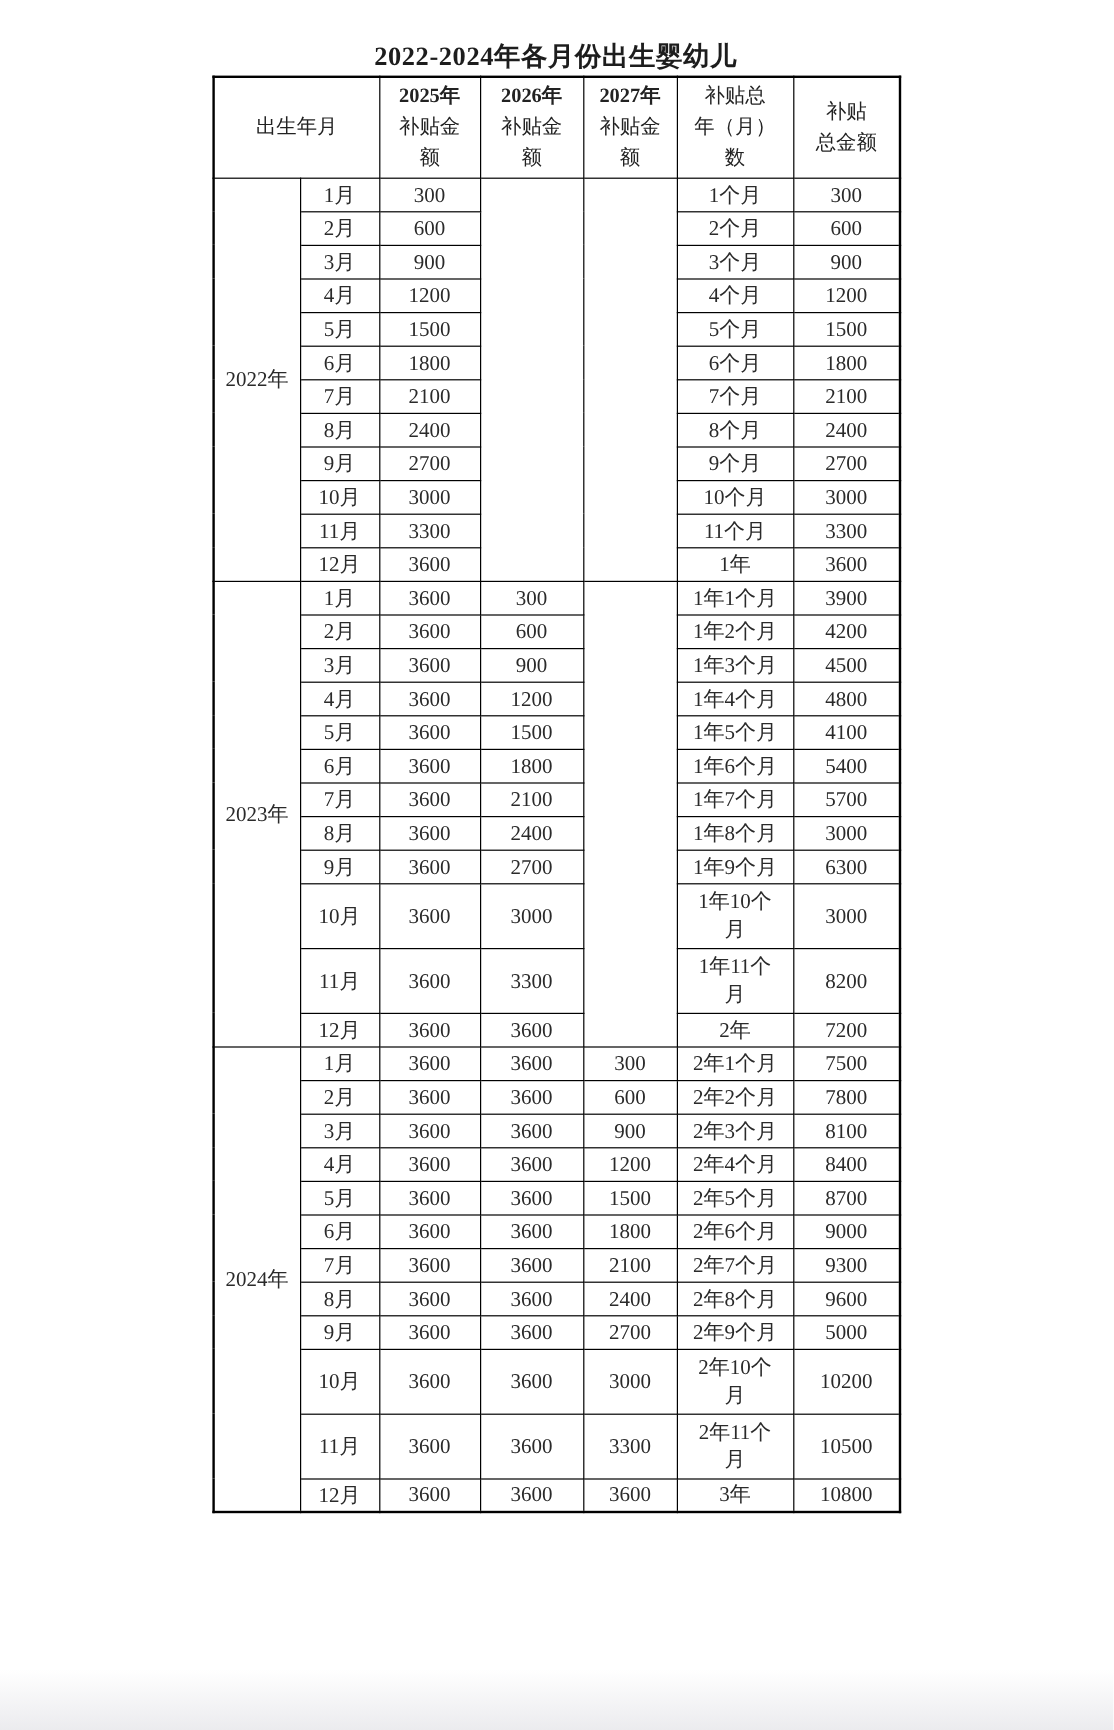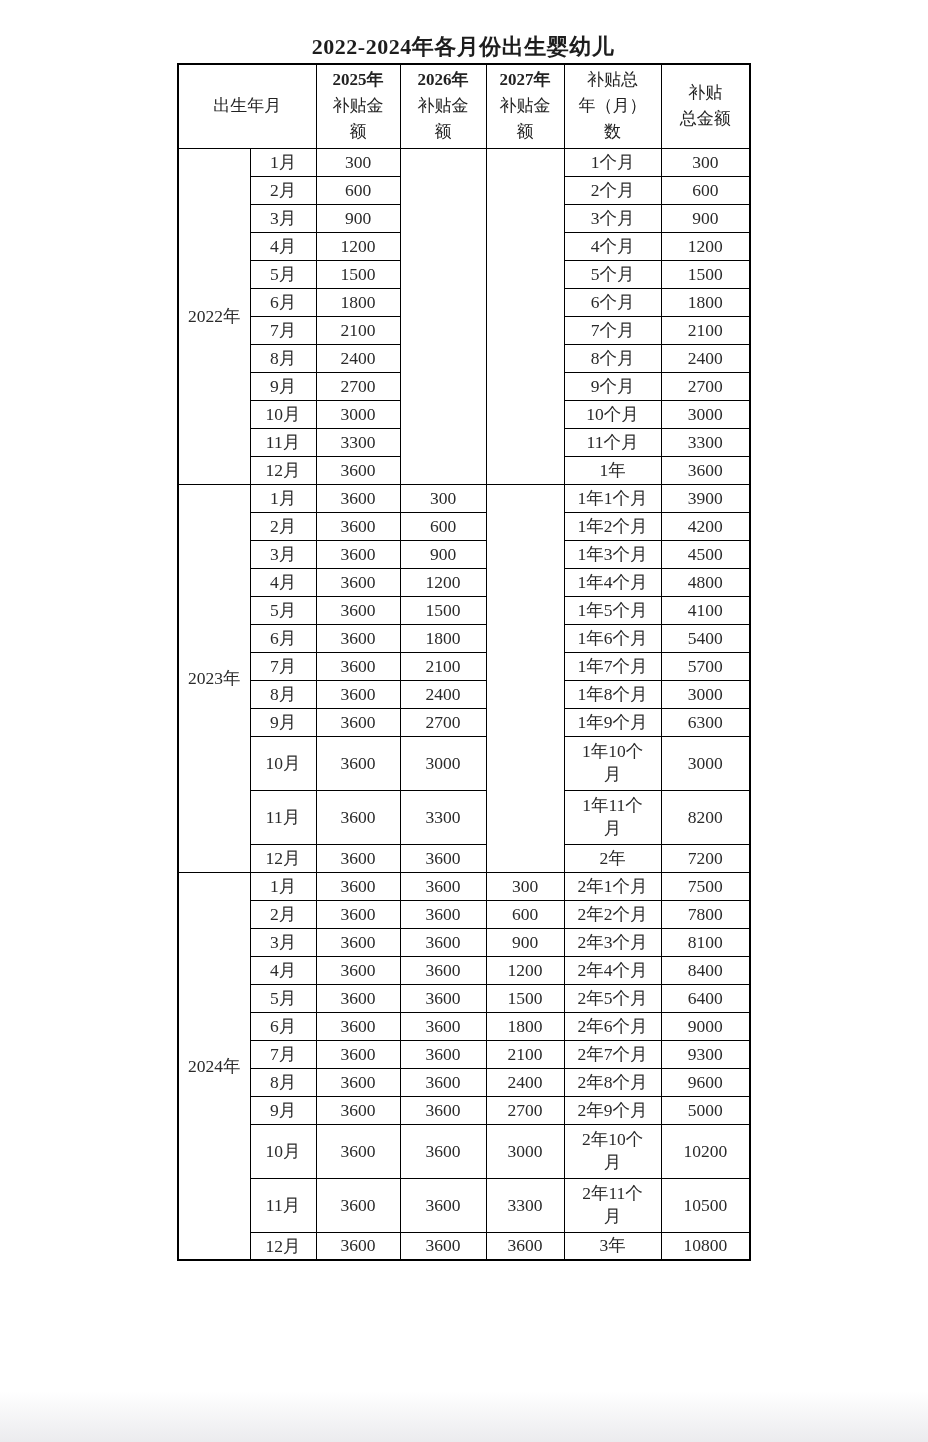--- a/index.html
+++ b/index.html
@@ -310,21 +310,21 @@
             <td>1200</td>
             <td class="period pre">2年4个月</td>
             <td>8400</td>
           </tr>
           <tr>
             <td>5月</td>
             <td>3600</td>
             <td>3600</td>
             <td>1500</td>
             <td class="period pre">2年5个月</td>
-            <td>6400</td>
+            <td>8700</td>
           </tr>
           <tr>
             <td>6月</td>
             <td>3600</td>
             <td>3600</td>
             <td>1800</td>
             <td class="period pre">2年6个月</td>
             <td>9000</td>
           </tr>
           <tr>

